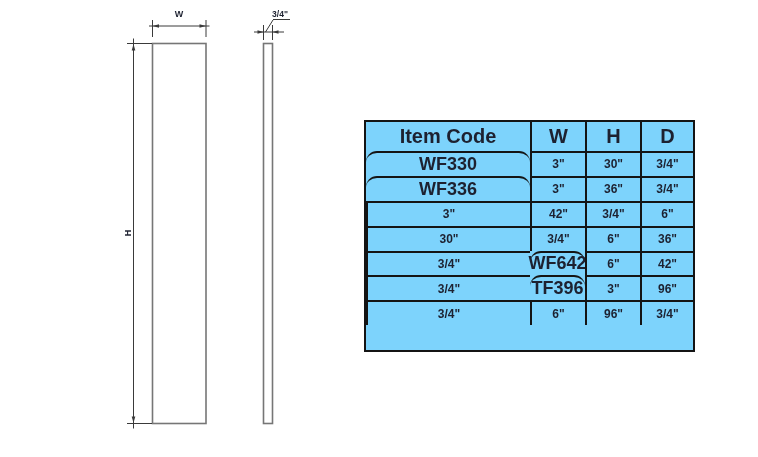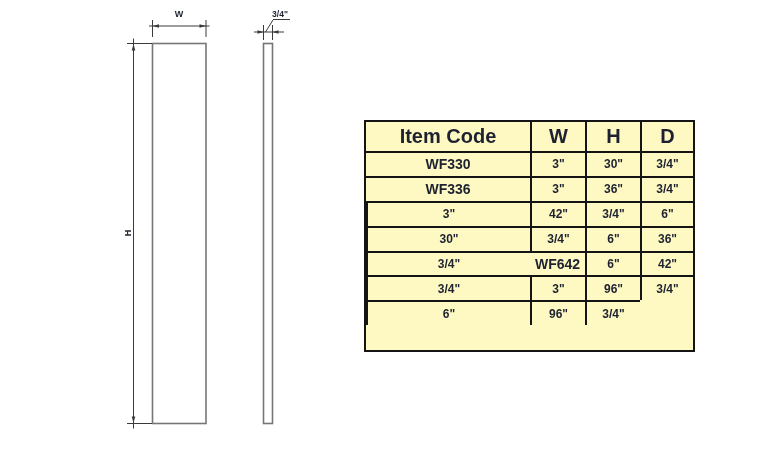--- a/index.html
+++ b/index.html
@@ -1,26 +1,26 @@
 <!DOCTYPE html>
 <html><head>
 <meta charset="utf-8">
 <style>
   html,body{margin:0;padding:0;background:#ffffff;width:758px;height:457px;overflow:hidden;}
   body{font-family:"Liberation Sans",sans-serif;position:relative;}
   #drawing{position:absolute;left:0;top:0;}
   .spec-table{position:absolute;left:364px;top:120px;width:331px;height:232px;display:grid;
     grid-template-columns:164px 55px 55px 1fr;grid-template-rows:29px repeat(8,1fr);
-    border:2px solid #141414;box-sizing:border-box;background:#fef9c3;color:#1d2130;}
+    border:2px solid #141414;box-sizing:border-box;background:#7dd3fc;color:#1d2130;}
   .cell{display:flex;align-items:center;justify-content:center;border-left:2px solid #141414;
     border-top:2px solid #141414;font-weight:bold;box-sizing:border-box;}
   .c0{border-left:none;}
   .r0{border-top:none;}
   .hdr{font-size:20px;}
-  .code{font-size:14px;}
+  .code{font-size:18px;border-radius:11px;}
   .val{font-size:12px;}
 </style>
 </head>
 <body>
 
 <svg id="drawing" width="758" height="457" viewBox="0 0 758 457">
   <rect x="152.5" y="43.5" width="53.5" height="380" fill="#ffffff" stroke="#767676" stroke-width="1.6"></rect>
   <rect x="263.5" y="43.5" width="9" height="380" fill="#ffffff" stroke="#767676" stroke-width="1.6"></rect>
 
   <g stroke="#3a3a3a" stroke-width="1">
@@ -79,20 +79,21 @@
 
   <div class="cell val">6"</div>
   <div class="cell val">36"</div>
   <div class="cell val">3/4"</div>
 
   <div class="cell code c0">WF642</div>
   <div class="cell val">6"</div>
   <div class="cell val">42"</div>
   <div class="cell val">3/4"</div>
 
+  <div class="cell code c0">TF396</div>
   <div class="cell val">3"</div>
   <div class="cell val">96"</div>
   <div class="cell val">3/4"</div>
 
   <div class="cell val">6"</div>
   <div class="cell val">96"</div>
   <div class="cell val">3/4"</div>
 </div>
 
 </body></html>

